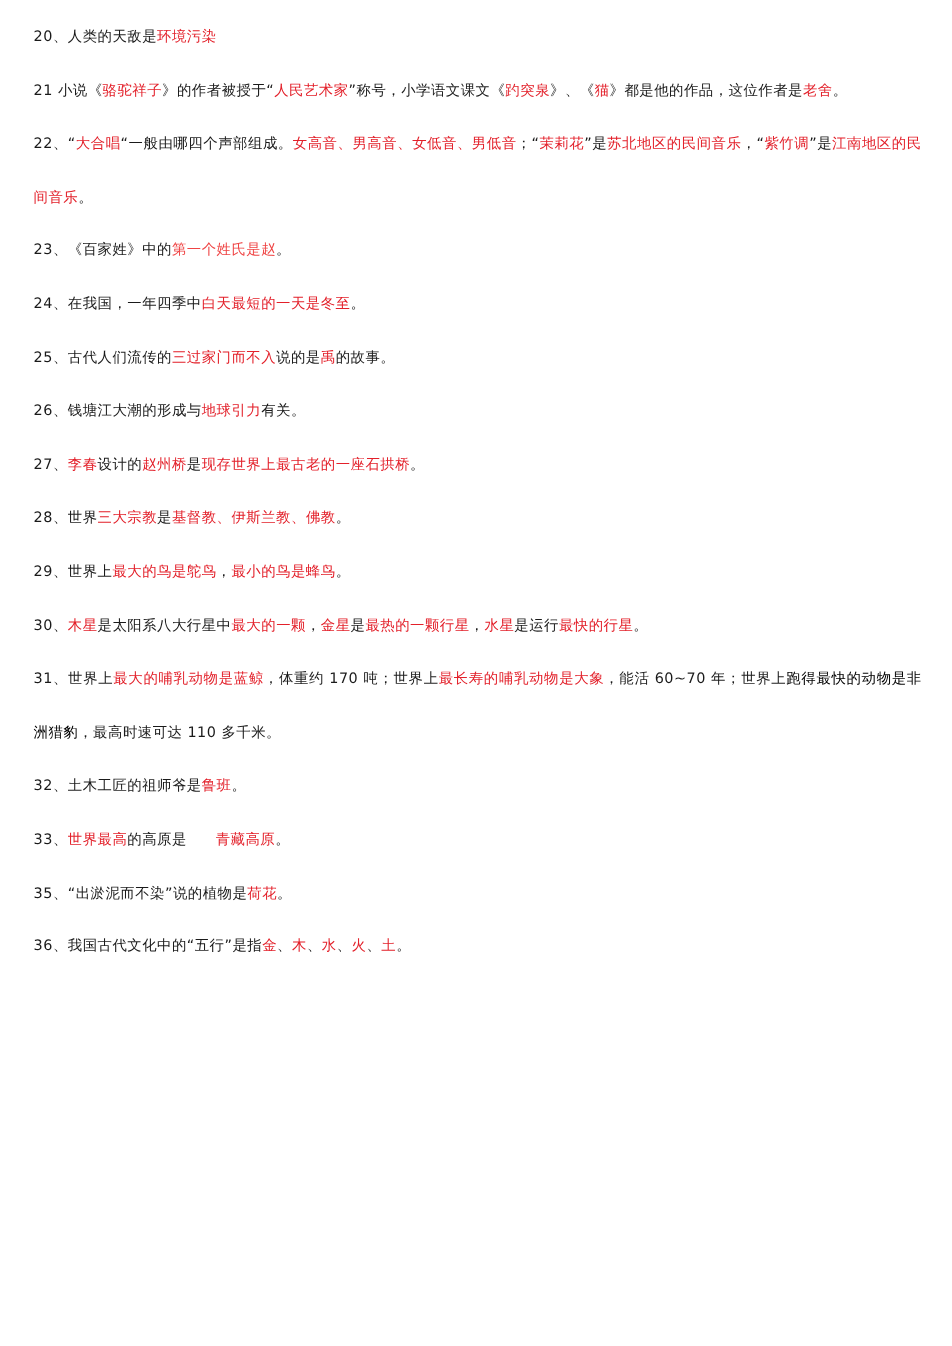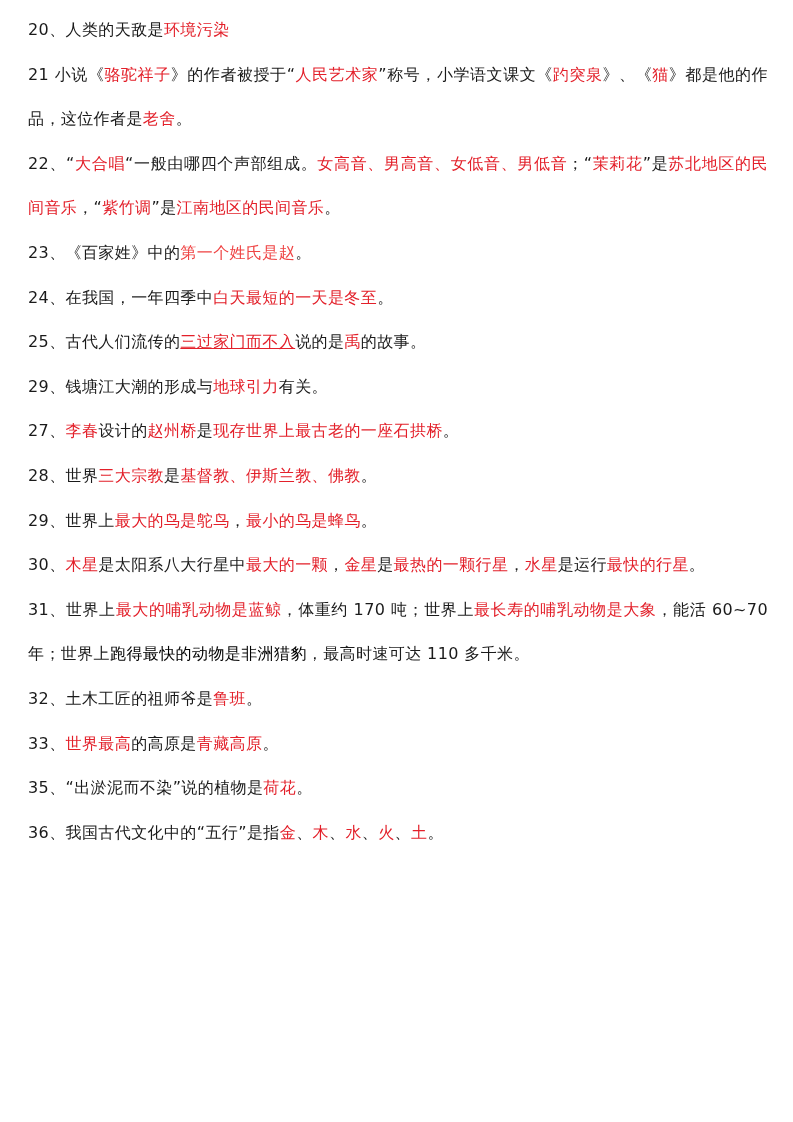--- a/index.html
+++ b/index.html
@@ -15,21 +15,21 @@
       font-family: "DejaVu Sans", "Liberation Sans", sans-serif;
       color: #1a1a1a;
     }
     .page {
       position: absolute;
       left: 28px;
       top: 8px;
       width: 740px;
     }
     .para {
-      font-size: 16px;
+      font-size: 12px;
       line-height: 44.6px;
       letter-spacing: 0.4px;
       margin: 0;
       text-align: justify;
       text-align-last: left;
       word-break: break-all;
     }
     .red {
       color: #e3202a;
     }
@@ -40,25 +40,25 @@
 </head>
 <body>
 
 <div class="page">
   <div id="items">
       <p class="para"><span class="blk">20、人类的天敌是</span><span class="red" style="color: rgb(227, 32, 42);">环境污染</span></p>
       <p class="para"><span class="blk">21 小说《</span><span class="red" style="color: rgb(227, 32, 42);">骆驼祥子</span><span class="blk">》的作者被授于“</span><span class="red" style="color: rgb(227, 32, 42);">人民艺术家</span><span class="blk">”称号，小学语文课文《</span><span class="red" style="color: rgb(227, 32, 42);">趵突泉</span><span class="blk">》、《</span><span class="red" style="color: rgb(227, 32, 42);">猫</span><span class="blk">》都是他的作品，这位作者是</span><span class="red" style="color: rgb(227, 32, 42);">老舍</span><span class="blk">。</span></p>
       <p class="para"><span class="blk">22、“</span><span class="red" style="color: rgb(227, 32, 42);">大合唱</span><span class="blk">“一般由哪四个声部组成。</span><span class="red" style="color: rgb(227, 32, 42);">女高音、男高音、女低音、男低音</span><span class="blk">；“</span><span class="red" style="color: rgb(227, 32, 42);">茉莉花</span><span class="blk">”是</span><span class="red" style="color: rgb(227, 32, 42);">苏北地区的民间音乐</span><span class="blk">，“</span><span class="red" style="color: rgb(227, 32, 42);">紫竹调</span><span class="blk">”是</span><span class="red" style="color: rgb(227, 32, 42);">江南地区的民间音乐</span><span class="blk">。</span></p>
       <p class="para"><span class="blk">23、《百家姓》中的</span><span class="red" style="color: #ef4444;">第一个姓氏是赵</span><span class="blk">。</span></p>
       <p class="para"><span class="blk">24、在我国，一年四季中</span><span class="red" style="color: rgb(227, 32, 42);">白天最短的一天是冬至</span><span class="blk">。</span></p>
-      <p class="para"><span class="blk">25、古代人们流传的</span><span class="red" style="color: rgb(227, 32, 42); text-decoration: underline;">三过家门而不入</span><span class="blk">说的是</span><span class="red" style="color: rgb(227, 32, 42);">禹</span><span class="blk">的故事。</span></p>
-      <p class="para"><span class="blk">29、钱塘江大潮的形成与</span><span class="red" style="color: rgb(227, 32, 42);">地球引力</span><span class="blk">有关。</span></p>
+      <p class="para"><span class="blk">25、古代人们流传的</span><span class="red" style="color: rgb(227, 32, 42);">三过家门而不入</span><span class="blk">说的是</span><span class="red" style="color: rgb(227, 32, 42);">禹</span><span class="blk">的故事。</span></p>
+      <p class="para"><span class="blk">26、钱塘江大潮的形成与</span><span class="red" style="color: rgb(227, 32, 42);">地球引力</span><span class="blk">有关。</span></p>
       <p class="para"><span class="blk">27、</span><span class="red" style="color: rgb(227, 32, 42);">李春</span><span class="blk">设计的</span><span class="red" style="color: rgb(227, 32, 42);">赵州桥</span><span class="blk">是</span><span class="red" style="color: rgb(227, 32, 42);">现存世界上最古老的一座石拱桥</span><span class="blk">。</span></p>
       <p class="para"><span class="blk">28、世界</span><span class="red" style="color: rgb(227, 32, 42);">三大宗教</span><span class="blk">是</span><span class="red" style="color: rgb(227, 32, 42);">基督教、伊斯兰教、佛教</span><span class="blk">。</span></p>
       <p class="para"><span class="blk">29、世界上</span><span class="red" style="color: rgb(227, 32, 42);">最大的鸟是鸵鸟</span><span class="blk">，</span><span class="red" style="color: rgb(227, 32, 42);">最小的鸟是蜂鸟</span><span class="blk">。</span></p>
       <p class="para"><span class="blk">30、</span><span class="red" style="color: rgb(227, 32, 42);">木星</span><span class="blk">是太阳系八大行星中</span><span class="red" style="color: rgb(227, 32, 42);">最大的一颗</span><span class="blk">，</span><span class="red" style="color: rgb(227, 32, 42);">金星</span><span class="blk">是</span><span class="red" style="color: rgb(227, 32, 42);">最热的一颗行星</span><span class="blk">，</span><span class="red" style="color: rgb(227, 32, 42);">水星</span><span class="blk">是运行</span><span class="red" style="color: rgb(227, 32, 42);">最快的行星</span><span class="blk">。</span></p>
       <p class="para"><span class="blk">31、世界上</span><span class="red" style="color: rgb(227, 32, 42);">最大的哺乳动物是蓝鲸</span><span class="blk">，体重约 170 吨；世界上</span><span class="red" style="color: rgb(227, 32, 42);">最长寿的哺乳动物是大象</span><span class="blk">，能活 60~70 年；世界上</span><span class="red" style="color: #000000;">跑得最快的动物是非洲猎豹</span><span class="blk">，最高时速可达 110 多千米。</span></p>
       <p class="para"><span class="blk">32、土木工匠的祖师爷是</span><span class="red" style="color: rgb(227, 32, 42);">鲁班</span><span class="blk">。</span></p>
-      <p class="para"><span class="blk">33、</span><span class="red" style="color: rgb(227, 32, 42);">世界最高</span><span class="blk">的高原是</span><span class="red" style="color: rgb(227, 32, 42);">青藏高原</span><span class="blk">。</span></p>
+      <p class="para"><span class="blk">33、</span><span class="red" style="color: rgb(227, 32, 42);">世界最高</span><span class="blk">的高原是</span><span class="red" style="color: rgb(227, 32, 42); margin-left: 24px;">青藏高原</span><span class="blk">。</span></p>
       <p class="para"><span class="blk">35、“出淤泥而不染”说的植物是</span><span class="red" style="color: rgb(227, 32, 42);">荷花</span><span class="blk">。</span></p>
       <p class="para"><span class="blk">36、我国古代文化中的“五行”是指</span><span class="red" style="color: rgb(227, 32, 42);">金</span><span class="blk">、</span><span class="red" style="color: rgb(227, 32, 42);">木</span><span class="blk">、</span><span class="red" style="color: rgb(227, 32, 42);">水</span><span class="blk">、</span><span class="red" style="color: rgb(227, 32, 42);">火</span><span class="blk">、</span><span class="red" style="color: rgb(227, 32, 42);">土</span><span class="blk">。</span></p>
     </div>
 </div>
 
 </body></html>

